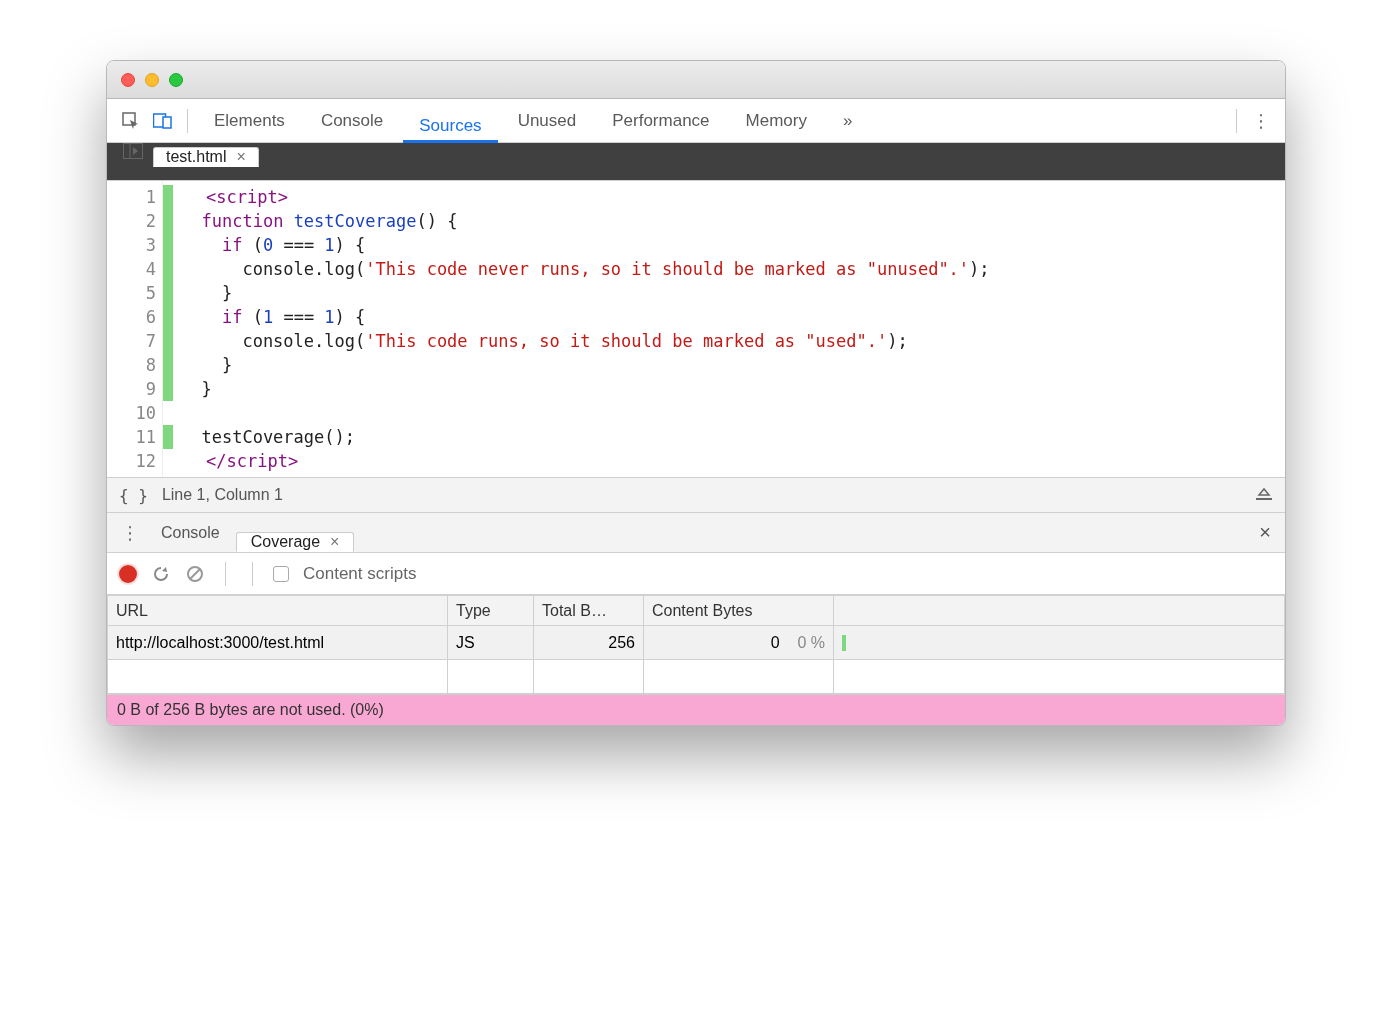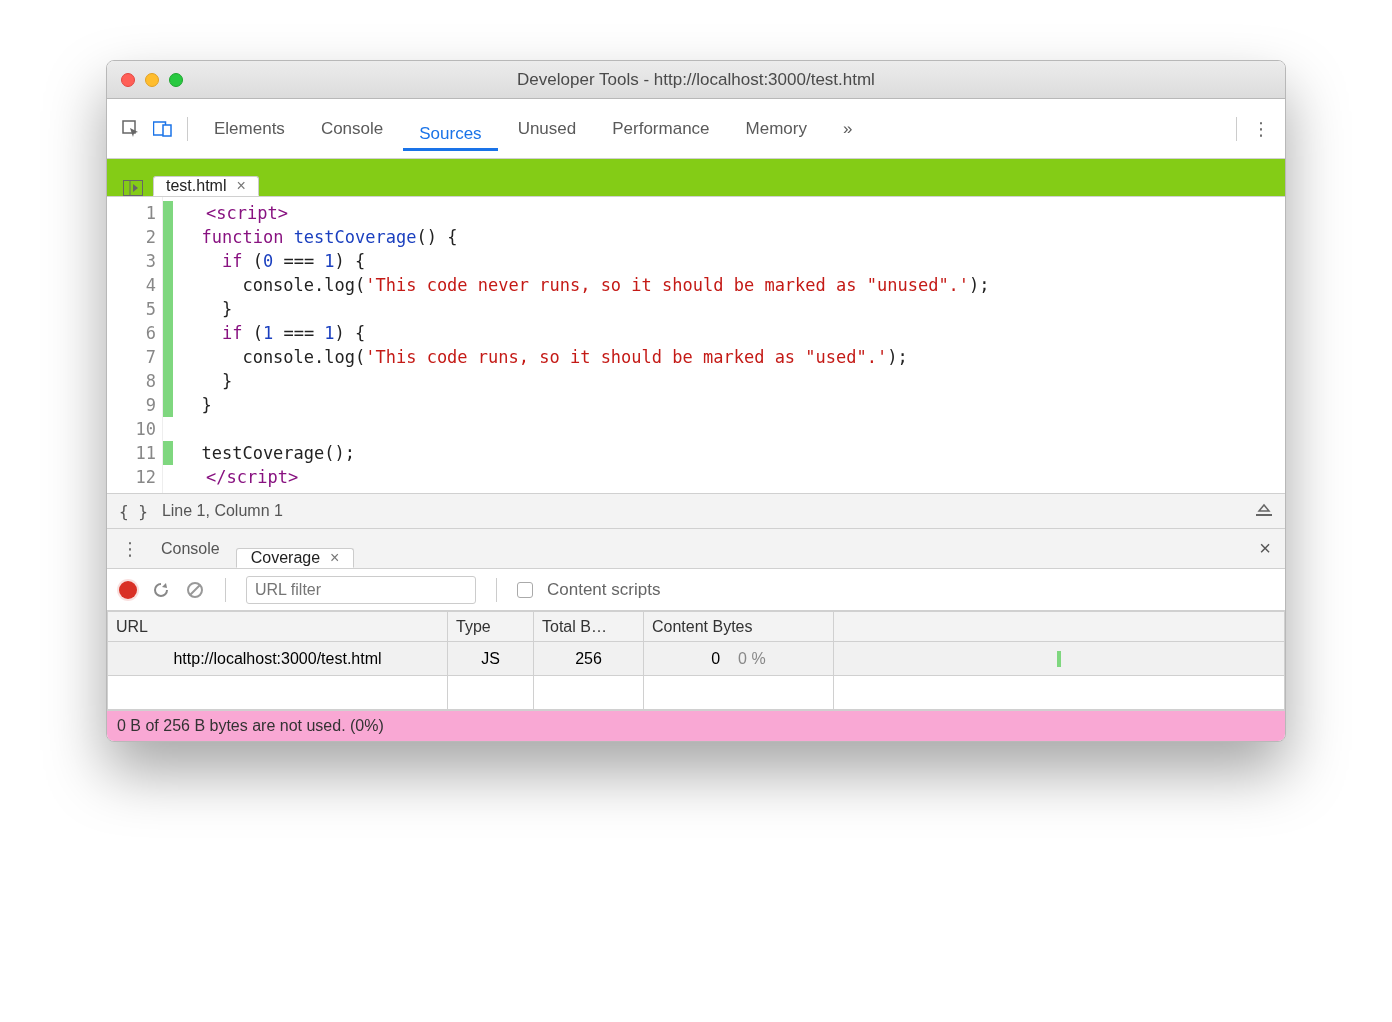--- a/index.html
+++ b/index.html
@@ -32,40 +32,40 @@
   .traffic { display: flex; gap: 10px; padding-left: 14px; }
   .tl { width: 14px; height: 14px; border-radius: 50%; }
   .tl.red { background:#ff5f57; border:1px solid #e24640;}
   .tl.yellow { background:#ffbd2e; border:1px solid #e1a124;}
   .tl.green { background:#28c940; border:1px solid #1fa52f;}
   .wtitle {
     position: absolute; left:0; right:0; text-align:center;
     font-size: 17px; color:#4a4a4a;
   }
   .maintabs {
-    height: 60px;
+    height: 44px;
     border-bottom: 1px solid #d0d0d0;
     display: flex;
     align-items: center;
     padding: 0 10px;
     gap: 4px;
     color:#5a5a5a;
     font-size: 17px;
   }
   .iconbtn { width:28px; height:28px; display:flex; align-items:center; justify-content:center; color:#666;}
   .vsep { width:1px; height:24px; background:#ccc; margin:0 6px;}
   .mtab { padding: 0 16px; height:44px; display:flex; align-items:center; cursor:pointer; }
   .mtab.active { color:#1a73e8; border-bottom: 3px solid #1a73e8; padding-top:14px;}
   .flex1 { flex:1; }
   .kebab { width:28px; text-align:center; font-size:18px; color:#666; cursor:pointer; letter-spacing:0;}
   .tabstrip {
     height: 38px;
-    background:#84cc16;
+    background:#404040;
     border-bottom:1px solid #d0d0d0;
-    display:flex; align-items:flex-end;
+    display:flex; align-items:flex-start;
     padding-left:6px;
   }
   .tb-icon { width:40px; display:flex; align-items:center; justify-content:center;}
   .file-tab {
     background:#fff; border:1px solid #ccc; border-bottom:1px solid #fff;
     border-radius:3px 3px 0 0;
     margin-top:4px;
     display:flex; align-items:center; gap:10px;
     padding:0 12px; font-size:16px; color:#222;
   }
@@ -127,42 +127,41 @@
   .urlfilter {
     border:1px solid #ccc; border-radius:3px; height:28px; width:230px; padding:0 8px;
     font-size:16px; color:#888; background:#fff;
   }
   .chk { width:16px; height:16px; border:1px solid #aaa; border-radius:3px; background:#fff;}
   .ctable { width:100%; border-collapse:collapse; font-size:16px;}
   .ctable th {
     text-align:left; font-weight:400; color:#333; background:#f3f3f3;
     border:1px solid #d0d0d0; padding:4px 8px; height:30px;
   }
-  .ctable td { border:1px solid #d0d0d0; padding:4px 8px; height:34px; background:#f1f1f1;text-align:center;}
+  .ctable td { border:1px solid #d0d0d0; padding:4px 8px; height:34px; background:#f1f1f1;}
   .ctable tr.empty td { background:#fff; }
   .num { text-align:right;margin-top:6px; }
   .bar { display:inline-block; width:4px; height:16px; background:#7fd77f; vertical-align:middle;}
   .csummary {
     background:#f9a8d4; border-top:1px solid #d0d0d0; padding:6px 10px;
     font-size:16px; color:#333;
   }
   svg { display:block; }
 </style>
 </head>
 <body>
 
 <div class="window">
 
   <div class="titlebar">
     <div class="traffic">
       <div class="tl red"></div>
       <div class="tl yellow"></div>
       <div class="tl green"></div>
     </div>
-    <div class="wtitle">Developer Tools - http://localhost:3000/test.html</div>
   </div>
 
   <div class="maintabs">
     <div class="iconbtn">
       <svg width="18" height="18" viewBox="0 0 18 18">
           <rect x="1" y="1" width="12" height="12" fill="none" stroke="#666" stroke-width="1.5"></rect>
           <path d="M8 8 L16 12 L12 13 L11 17 Z" fill="#666"></path>
         </svg>
     </div>
     <div class="iconbtn">
@@ -259,21 +258,20 @@
           <path d="M14 2 L15 7 L10 6 Z" fill="#888"></path>
         </svg>
     </div>
     <div class="clear-i">
       <svg width="18" height="18" viewBox="0 0 18 18">
           <circle cx="9" cy="9" r="7" fill="none" stroke="#999" stroke-width="2"></circle>
           <line x1="4" y1="14" x2="14" y2="4" stroke="#999" stroke-width="2"></line>
         </svg>
     </div>
     <div class="vsep"></div>
-    <input class="urlfilter" placeholder="URL filter" style="">
     <div class="vsep"></div>
     <div class="chk"></div>
     <span>Content scripts</span>
   </div>
 
   <table class="ctable">
     <thead>
       <tr>
         <th style="width:340px">URL</th>
         <th style="width:86px">Type</th>

